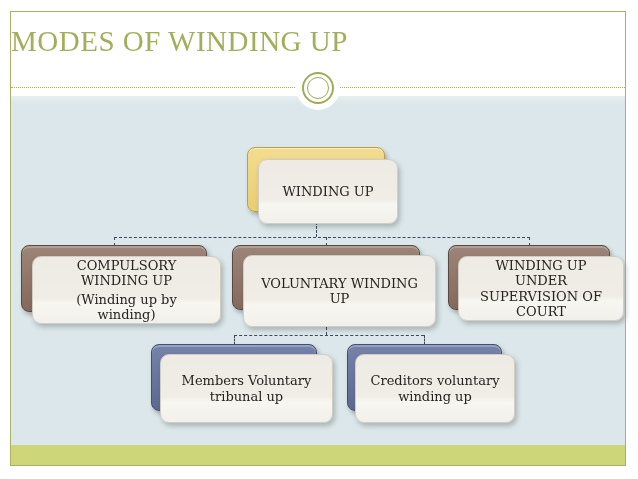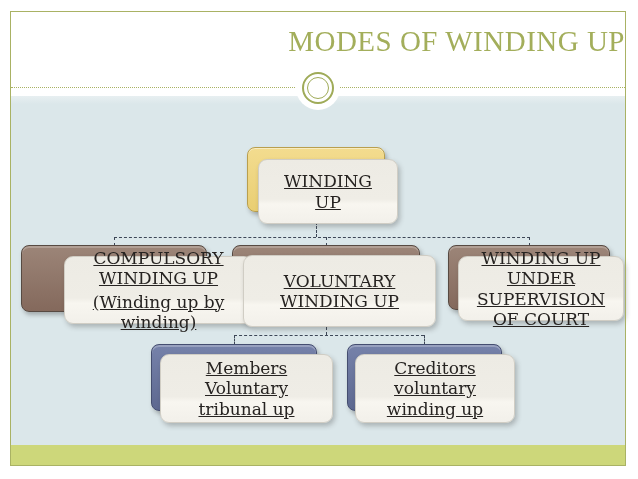--- a/index.html
+++ b/index.html
@@ -3,21 +3,21 @@
 <meta charset="utf-8">
 <style>
   html,body{margin:0;padding:0;background:#ffffff;}
   .slide{
     position:relative;width:638px;height:479px;background:#ffffff;overflow:hidden;
     font-family:"DejaVu Serif",serif;
   }
   
   .frame{position:absolute;left:10px;top:11px;width:616px;height:455px;
     border:1px solid #a9b264;box-sizing:border-box;z-index:6;pointer-events:none;}
-  .title{position:absolute;left:11px;top:25px;width:614px;text-align:right;
+  .title{position:absolute;left:11px;top:25px;width:614px;text-align:left;
     font-family:"Liberation Serif",serif;font-size:29px;letter-spacing:0.5px;
     color:#a3ae5b;z-index:2;}
   .divider{position:absolute;left:11px;top:87px;width:614px;height:0;
     border-top:1px dotted #a9b264;z-index:2;}
   .orn-halo{position:absolute;left:296px;top:66px;width:44px;height:44px;
     border-radius:50%;background:#ffffff;z-index:3;}
   .orn-outer{position:absolute;left:302px;top:72px;width:32px;height:32px;
     box-sizing:border-box;border:2px solid #9fab58;border-radius:50%;background:#ffffff;z-index:4;}
   .orn-inner{position:absolute;left:307px;top:77px;width:22px;height:22px;
     box-sizing:border-box;border:1.5px solid #9fab58;border-radius:50%;z-index:5;}
@@ -45,26 +45,26 @@
   .back.yellow{background:linear-gradient(#f3dc8f,#e9ce72);border:1px solid #b99f4e;
     box-shadow:inset 0 1px 0 rgba(255,255,255,.45),2px 3px 4px rgba(60,60,60,0.35);}
   .back.brown{background:linear-gradient(#9c8578,#84695c);border:1px solid #574a42;
     box-shadow:inset 0 2px 0 rgba(255,255,255,.22),2px 3px 4px rgba(60,60,60,0.35);}
   .back.slate{background:linear-gradient(#7682aa,#5d6890);border:1px solid #454e70;
     box-shadow:inset 0 2px 0 rgba(255,255,255,.25),2px 3px 4px rgba(60,60,60,0.35);}
   .front{position:absolute;z-index:3;border-radius:9px;box-sizing:border-box;
     background:linear-gradient(#edebe4 0%,#efede6 62%,#f8f6f0 70%,#f2f0ea 100%);
     border:1px solid #d0cdc4;box-shadow:2px 3px 5px rgba(60,60,60,0.3);
     display:flex;flex-direction:column;justify-content:center;align-items:center;
-    text-align:center;color:#262321;font-size:17px;line-height:1.18;text-decoration:underline;}
+    text-align:center;color:#262321;font-size:13px;line-height:1.18;}
   .front .sub{margin-top:3px;}
   #n-root-back{left:247px;top:147px;width:138px;height:65px;}
   #n-root{left:258px;top:159px;width:140px;height:65px;padding:0 10px;}
   #n-compulsory-back{left:21px;top:245px;width:186px;height:67px;}
-  #n-compulsory{left:32px;top:256px;width:189px;height:68px;padding:0 13px;margin-left:32px;}
+  #n-compulsory{left:32px;top:256px;width:189px;height:68px;padding:0 13px;}
   #n-voluntary-back{left:232px;top:245px;width:188px;height:65px;}
   #n-voluntary{left:243px;top:255px;width:193px;height:72px;padding:0 14px;}
   #n-supervision-back{left:448px;top:245px;width:162px;height:65px;}
   #n-supervision{left:458px;top:256px;width:166px;height:65px;padding:1px 12px;}
   #n-members-back{left:151px;top:344px;width:166px;height:67px;}
   #n-members{left:160px;top:354px;width:173px;height:69px;padding:0 12px;}
   #n-creditors-back{left:347px;top:344px;width:155px;height:67px;}
   #n-creditors{left:355px;top:354px;width:160px;height:69px;padding:0 10px;}
 </style>
 </head>

